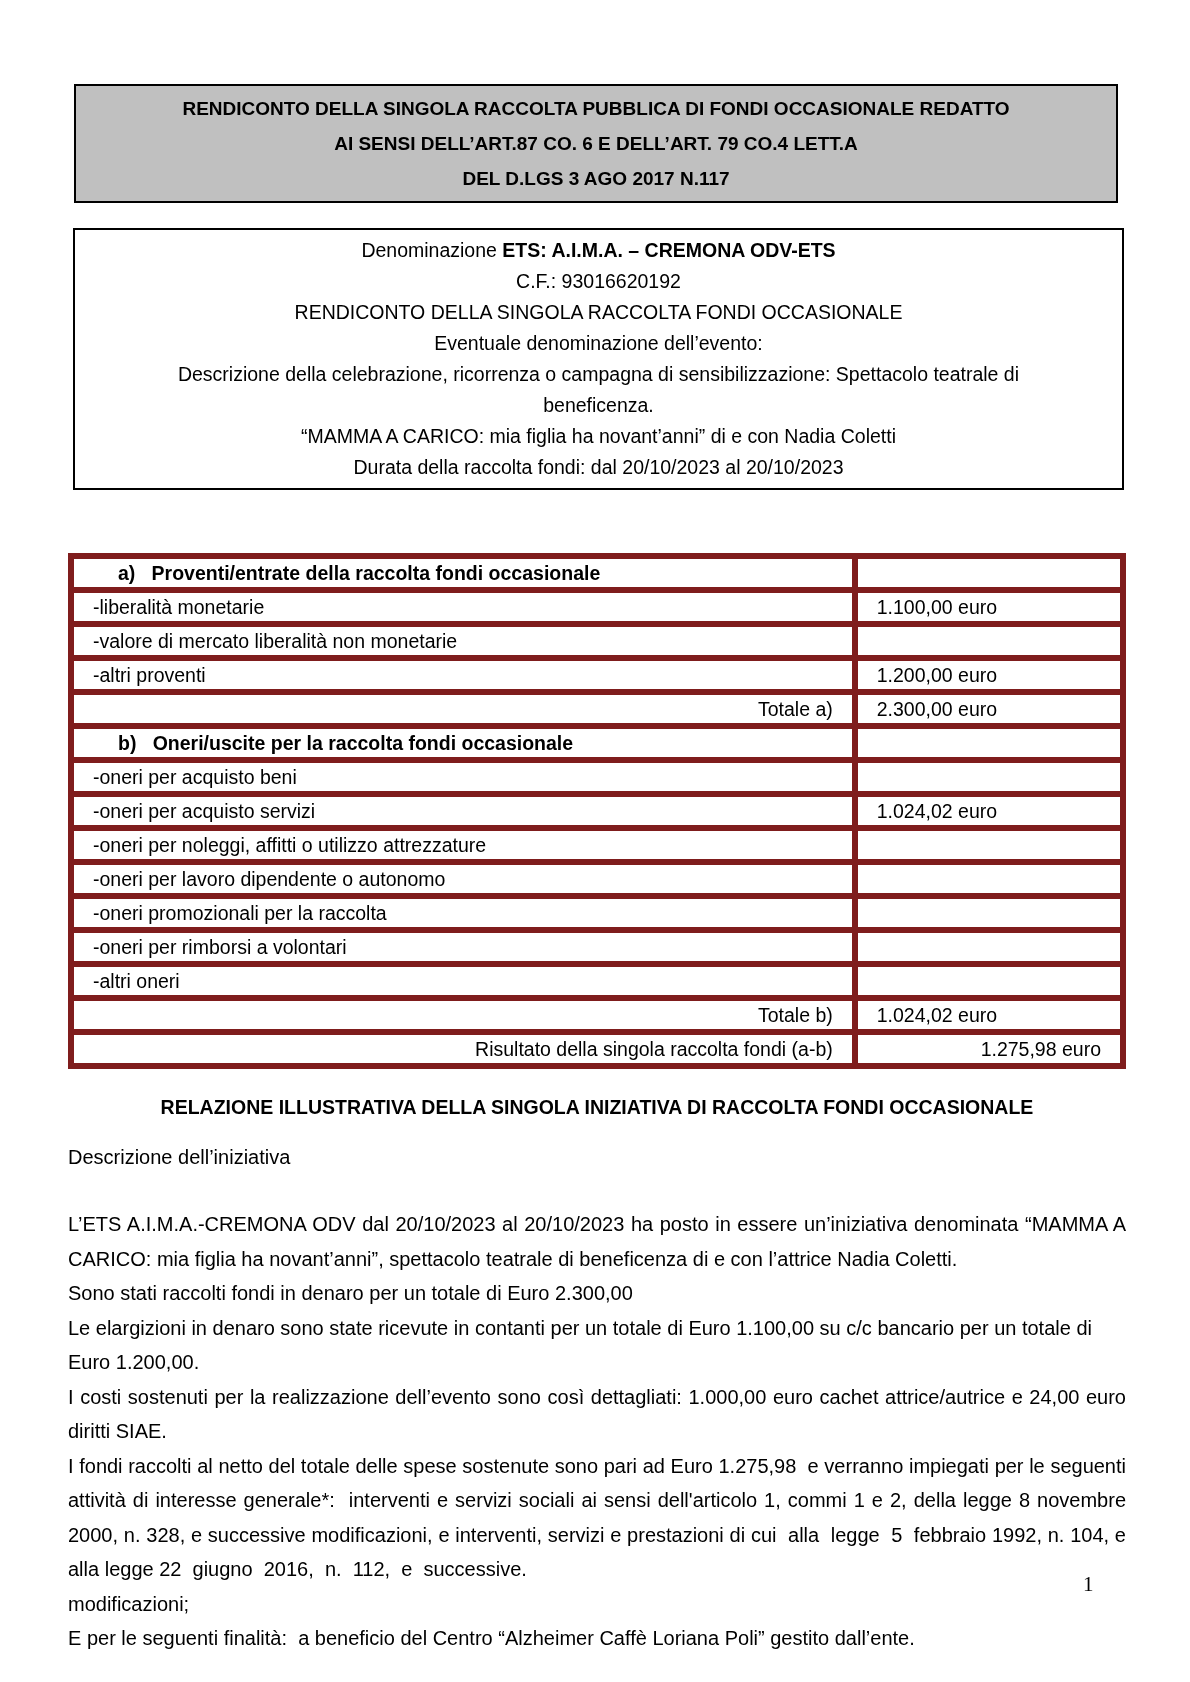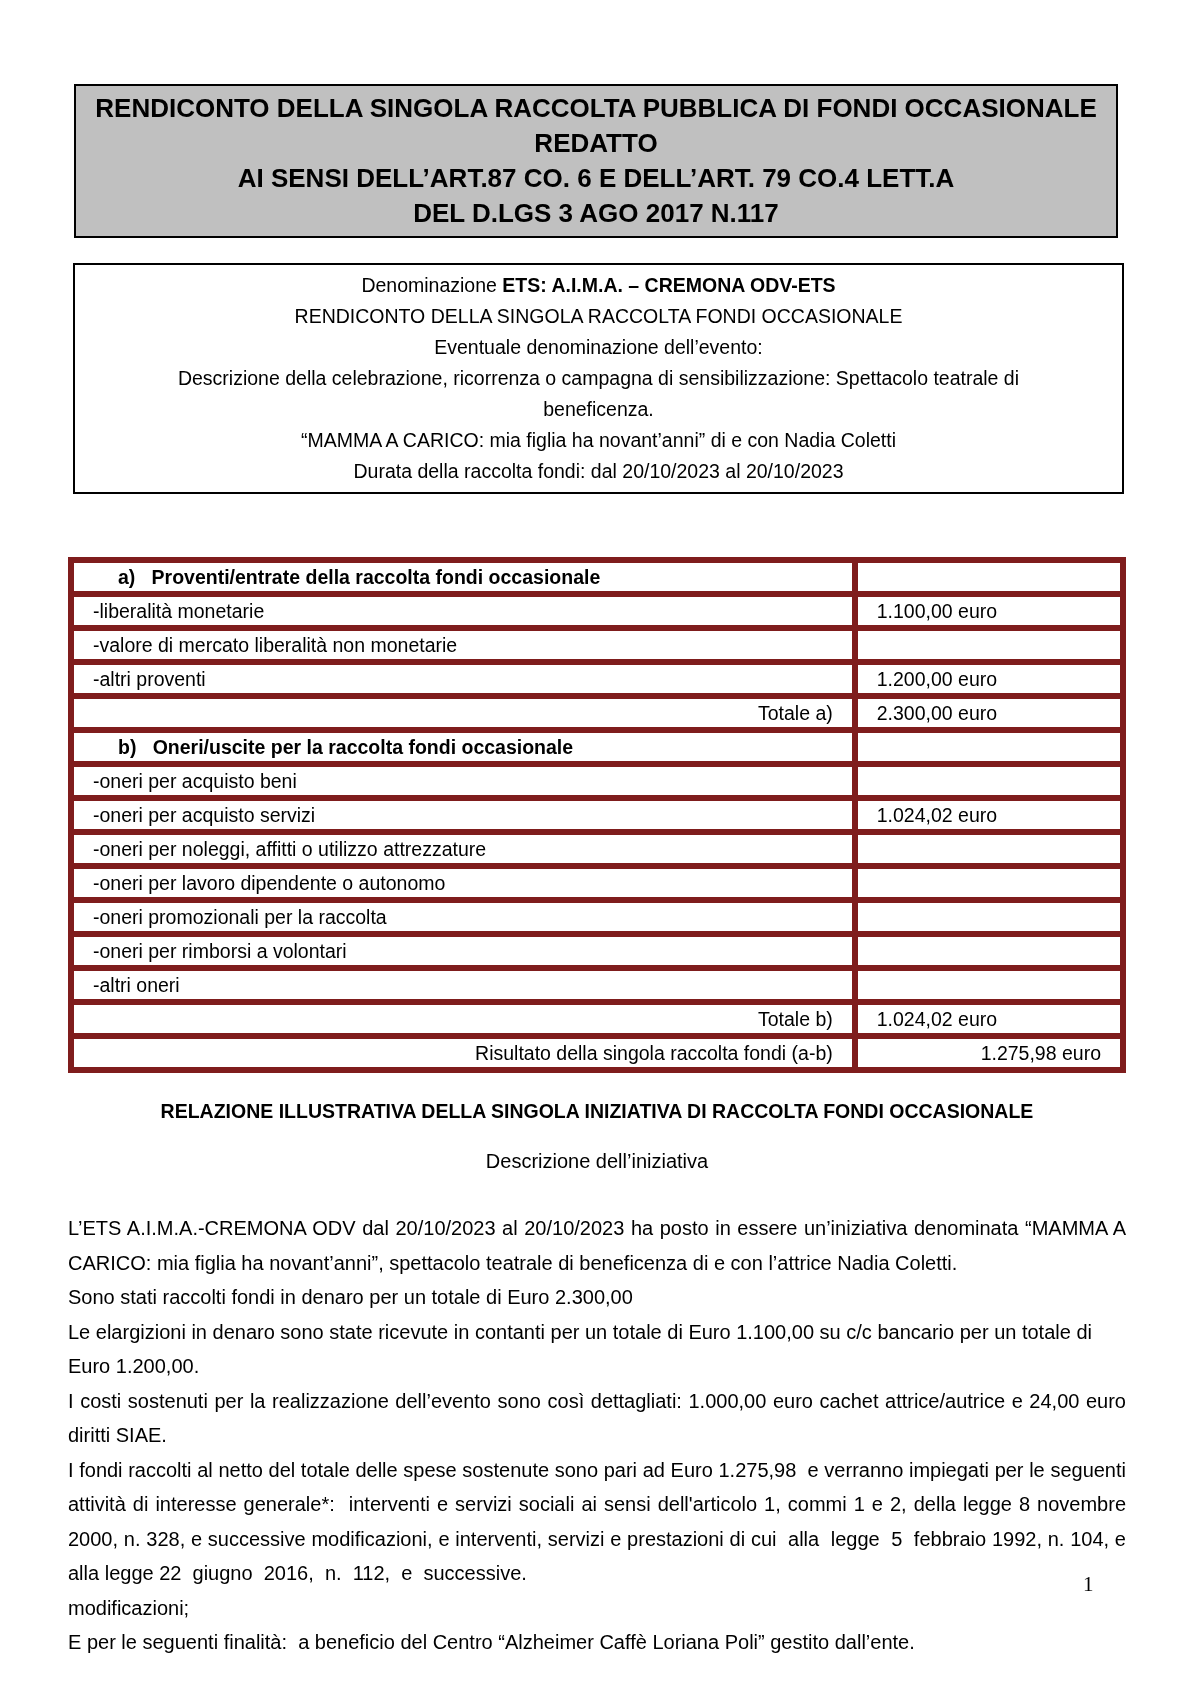--- a/index.html
+++ b/index.html
@@ -19,21 +19,21 @@
     margin: 0 64px 0 68px; 
   }
 
   
   .title-box {
     margin: 84px 8px 0 6px;
     background: #c0c0c0;
     border: 2px solid #000;
     text-align: center;
     font-weight: bold;
-    font-size: 26px;
+    font-size: 19px;
     line-height: 35px;
     padding: 5px 12px;
   }
 
   
   .info-box {
     margin: 25px 2px 0 5px;
     border: 2px solid #000;
     text-align: center;
     font-size: 19.5px;
@@ -70,21 +70,20 @@
     margin-top: 26px;
     text-align: center;
     font-weight: bold;
     font-size: 19.5px;
     line-height: 24px;
   }
   .descr-label {
     margin-top: 26px;
     font-size: 20px;
     line-height: 24px;
-    text-align: center;
   }
   .body-text {
     margin-top: 38px;
     font-size: 20px;
     line-height: 34.5px;
   }
   .body-text p {
     margin: 0;
   }
   .body-text p.justify {
@@ -106,20 +105,21 @@
 <div class="content">
 
   <div class="title-box">
       <div>RENDICONTO DELLA SINGOLA RACCOLTA PUBBLICA DI FONDI OCCASIONALE REDATTO</div>
       <div>AI SENSI DELL’ART.87 CO. 6 E DELL’ART. 79 CO.4 LETT.A</div>
       <div>DEL D.LGS 3 AGO 2017 N.117</div>
     </div>
 
   <div class="info-box">
       <div><span>Denominazione </span><b>ETS: A.I.M.A. – CREMONA ODV-ETS</b></div>
+      <div><span>C.F.: 93016620192</span></div>
       <div><span>RENDICONTO DELLA SINGOLA RACCOLTA FONDI OCCASIONALE</span></div>
       <div><span>Eventuale denominazione dell’evento:</span></div>
       <div><span>Descrizione della celebrazione, ricorrenza o campagna di sensibilizzazione: Spettacolo teatrale di beneficenza.</span></div>
       <div><span>“MAMMA A CARICO: mia figlia ha novant’anni” di e con Nadia Coletti</span></div>
       <div><span>Durata della raccolta fondi: dal 20/10/2023 al 20/10/2023</span></div>
     </div>
 
   <table class="main-table">
     <colgroup>
       <col class="col-label">

